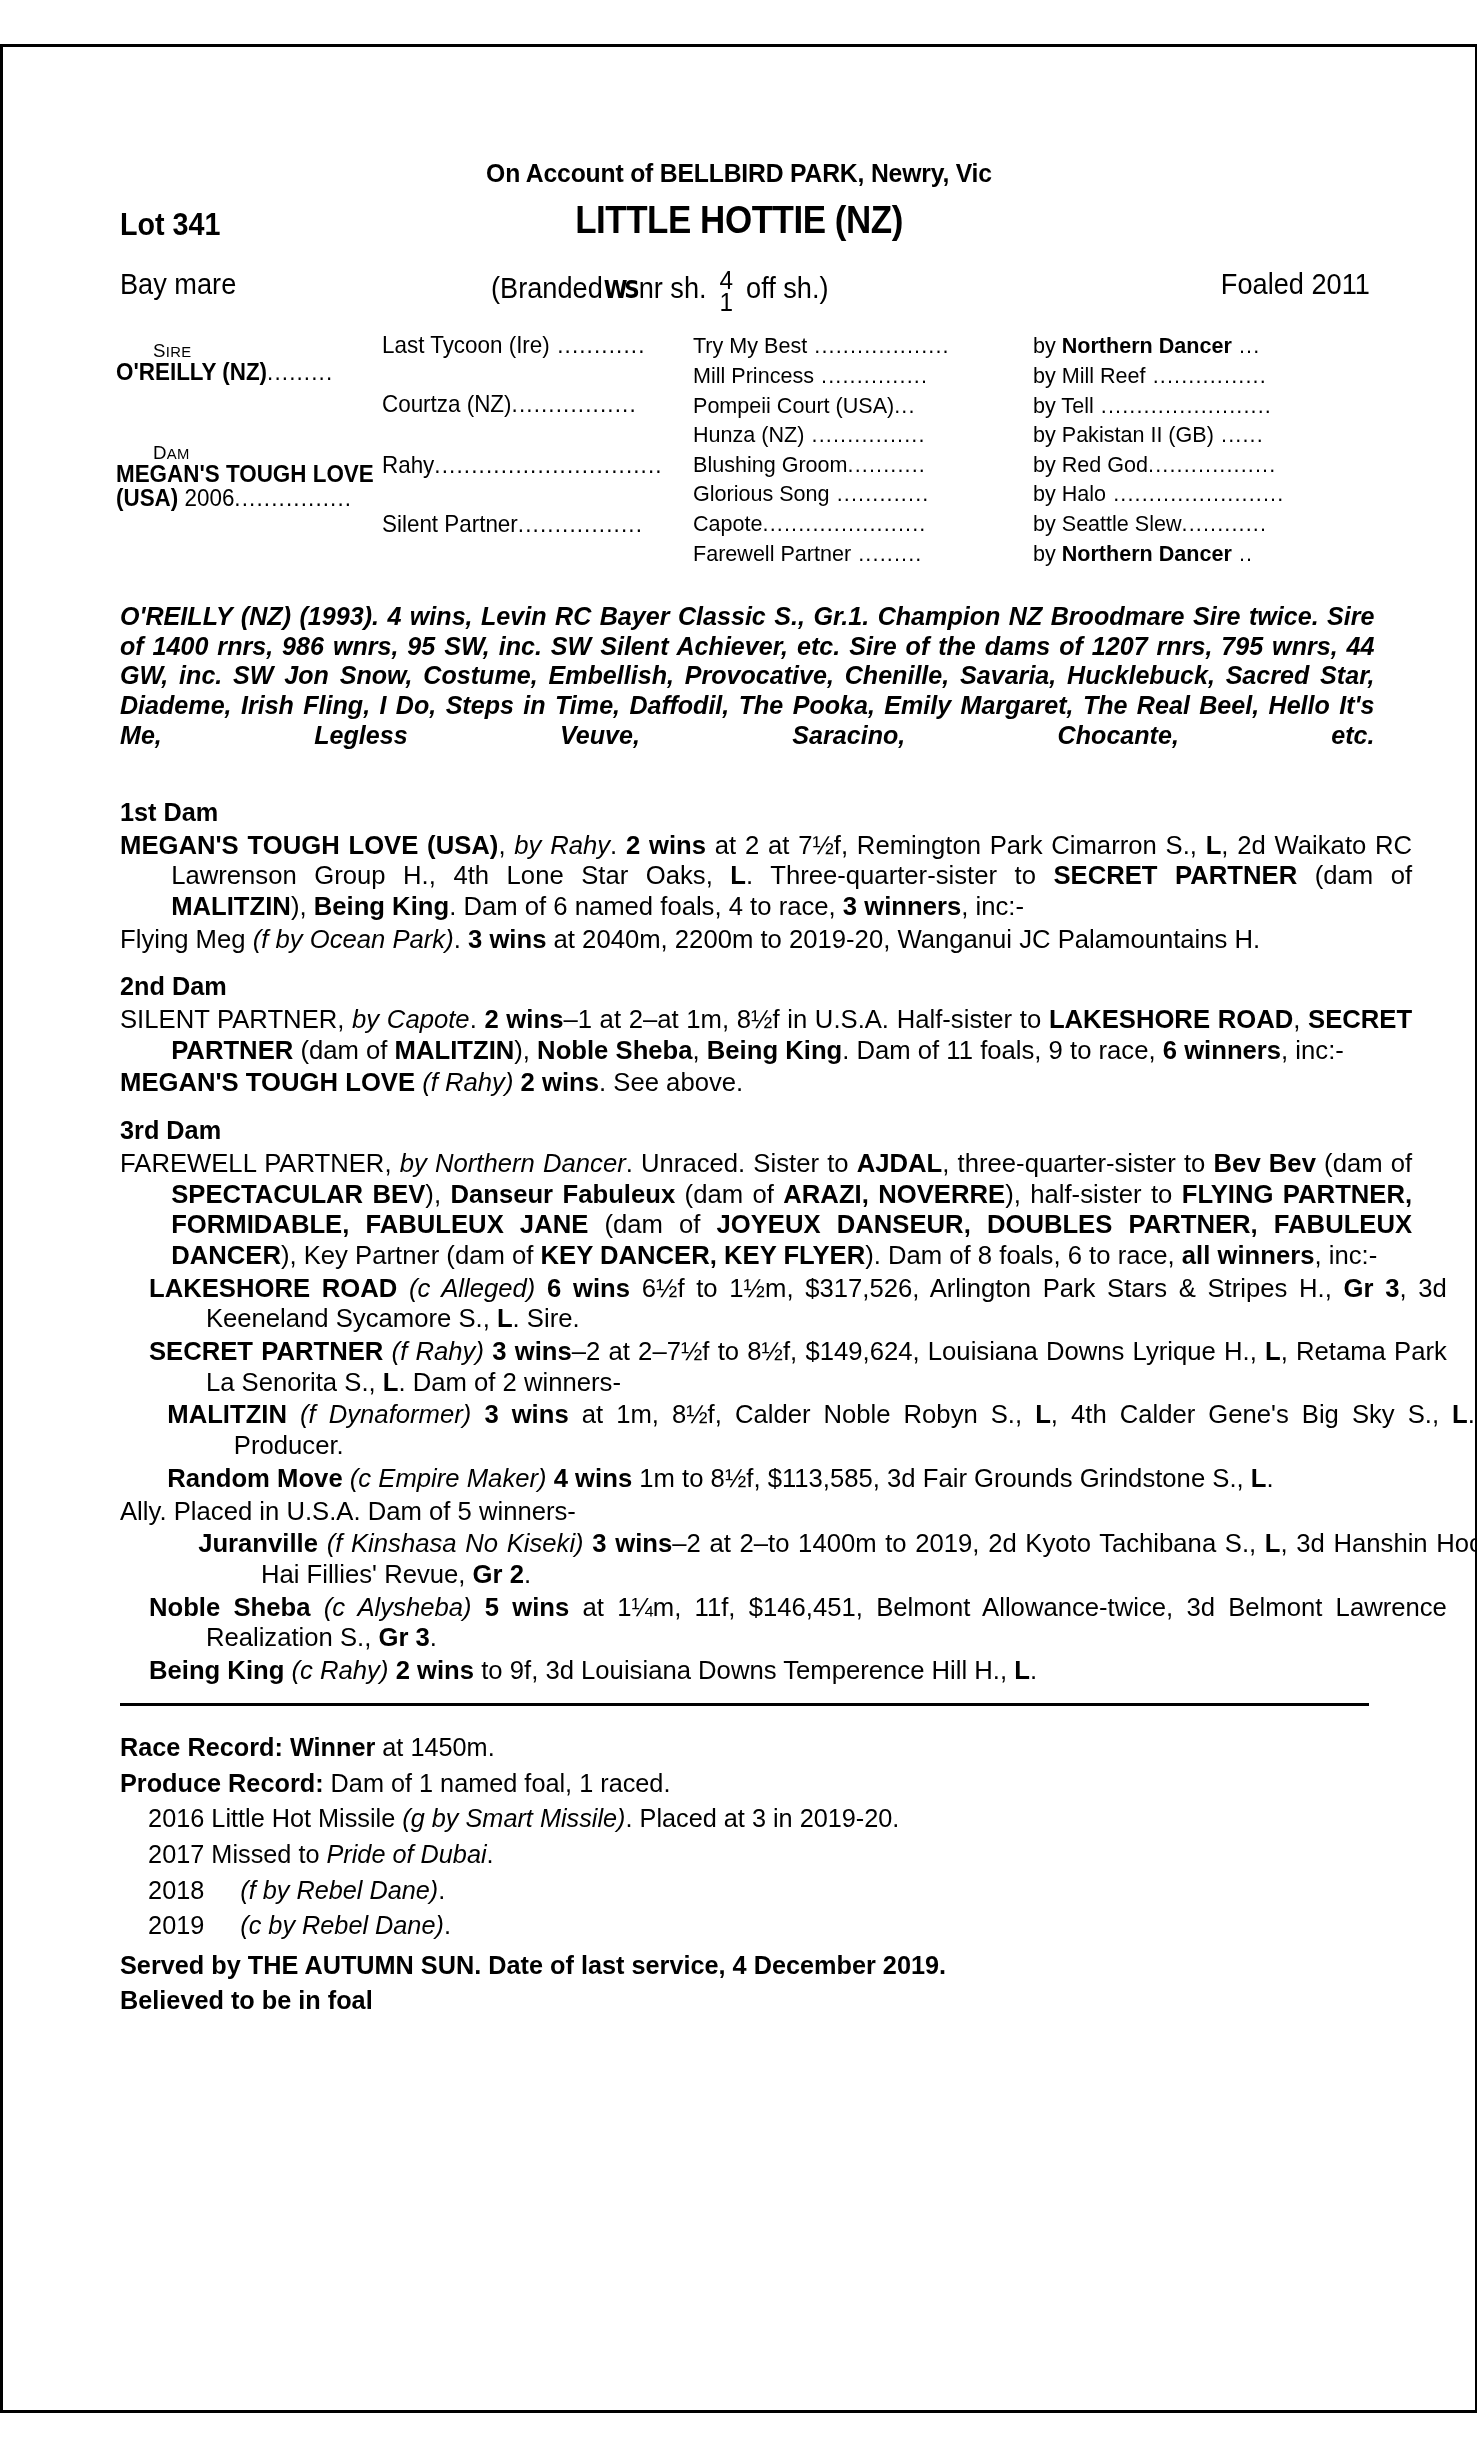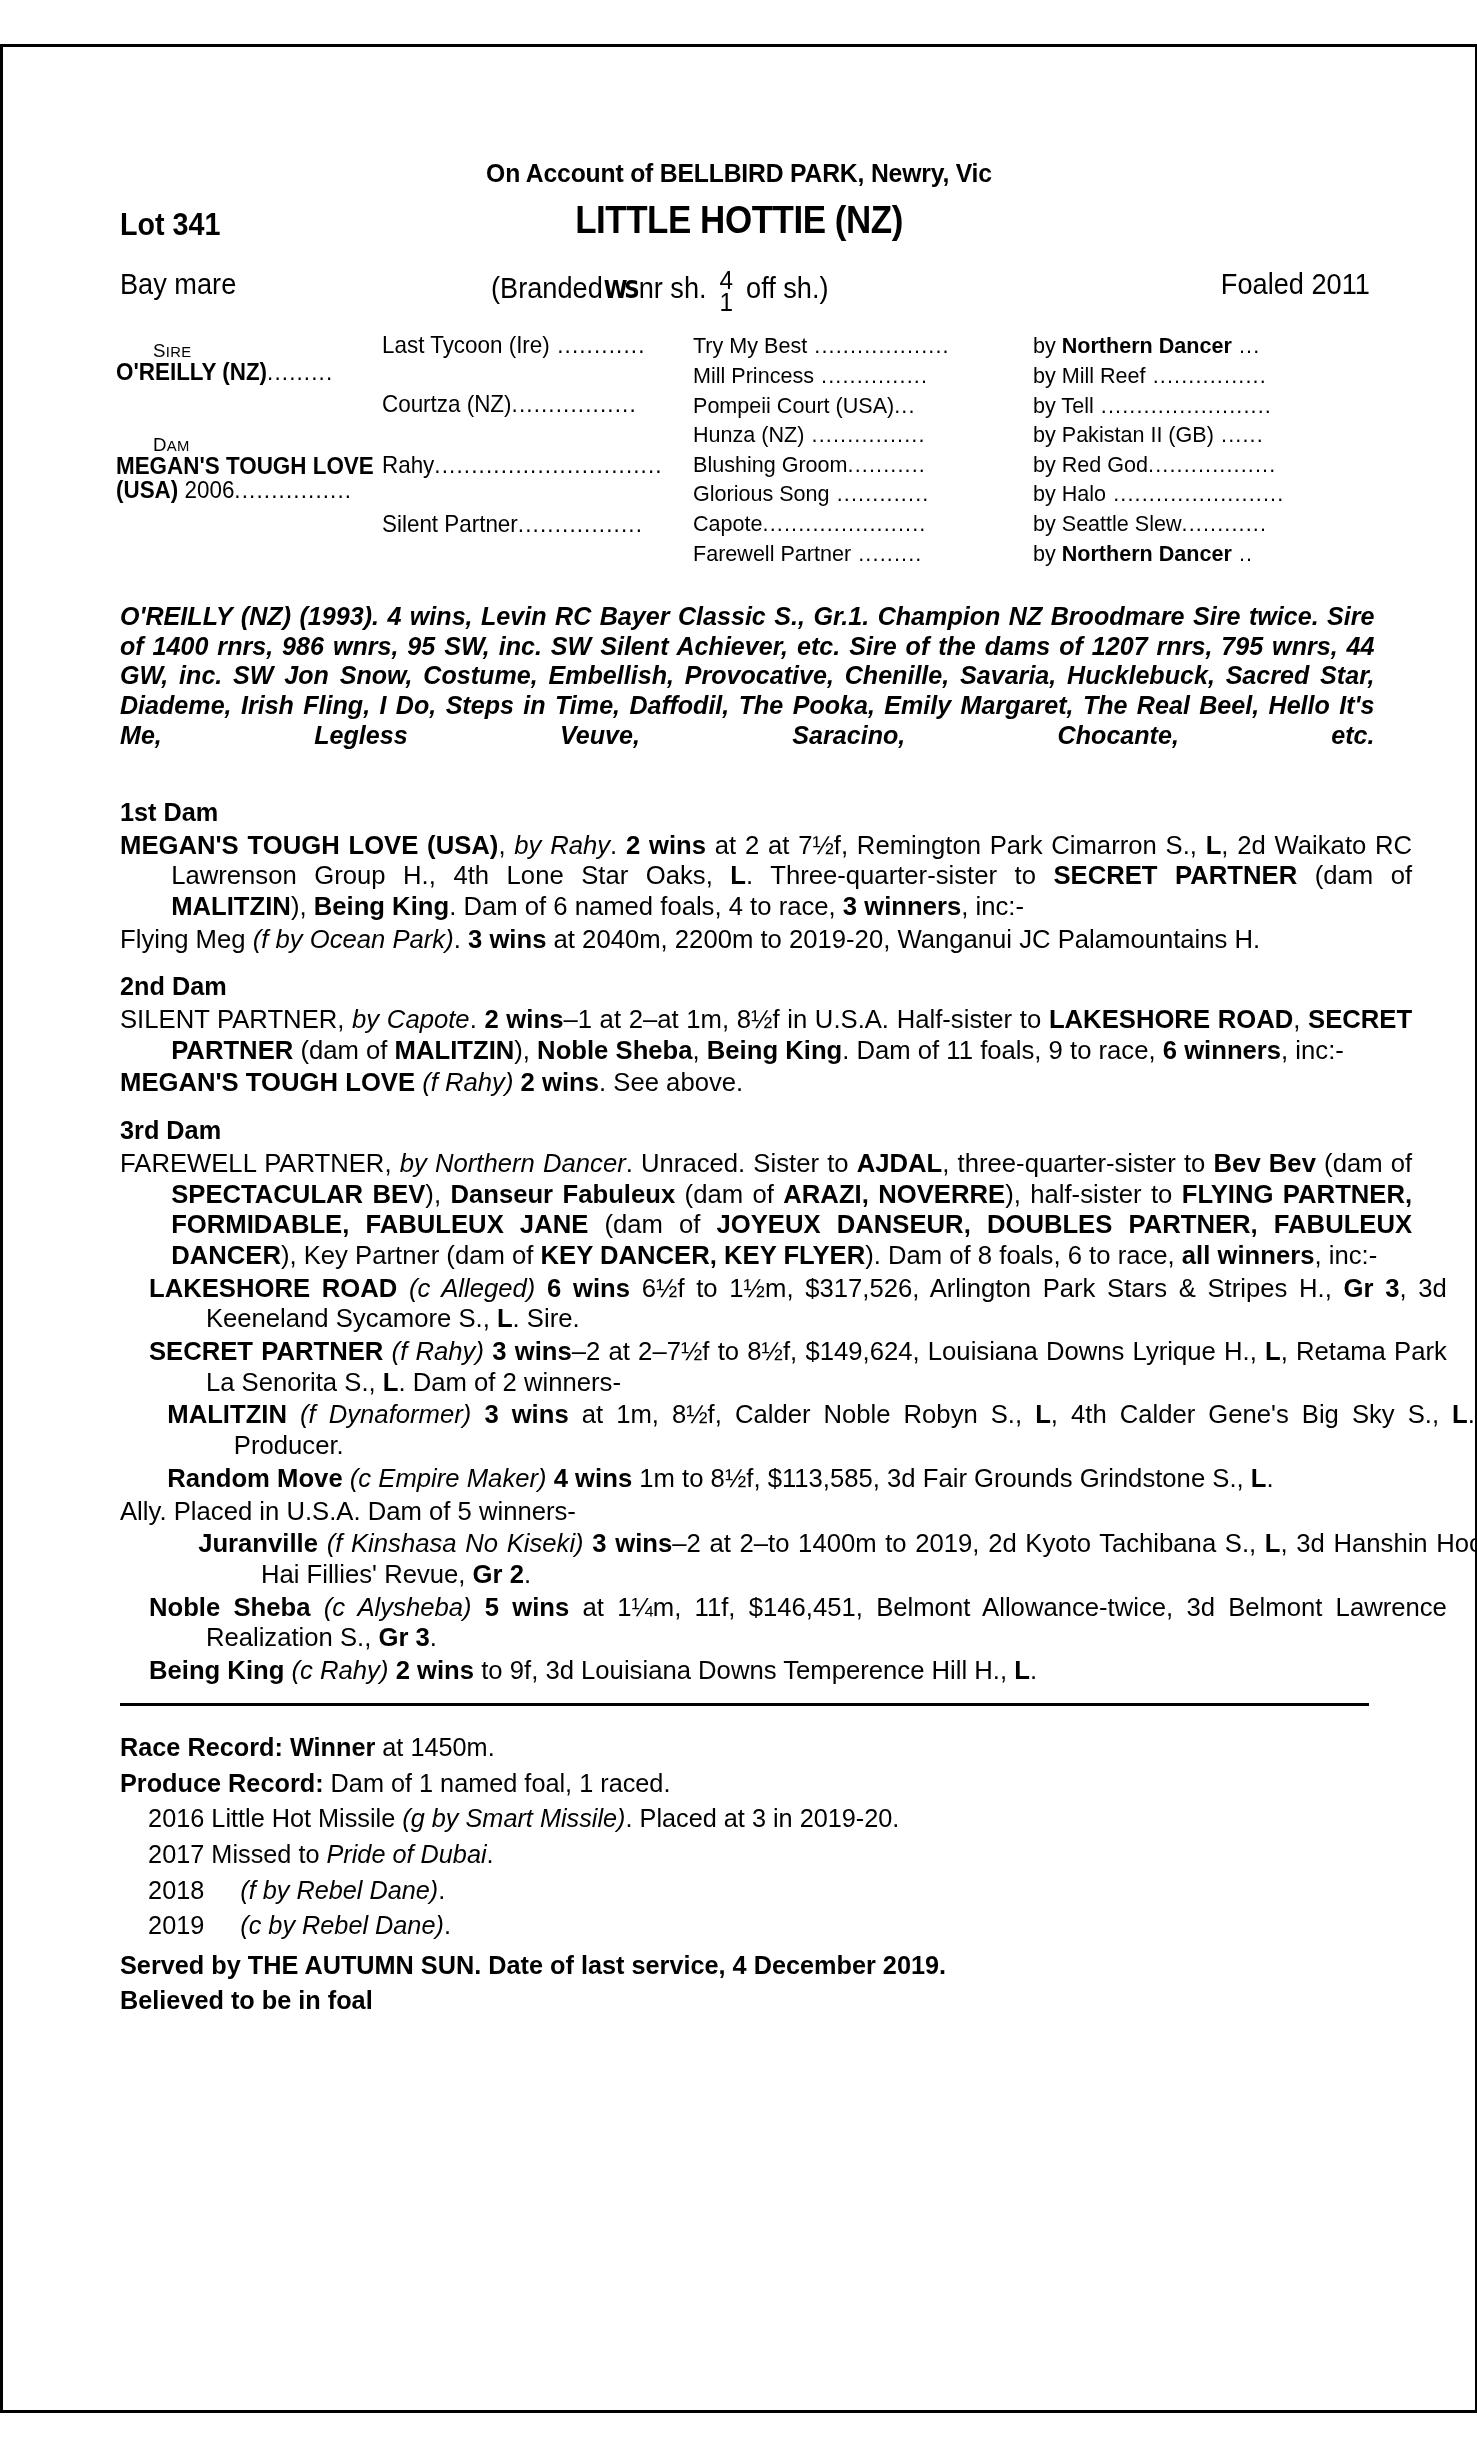--- a/index.html
+++ b/index.html
@@ -144,21 +144,21 @@
   .ped-lbl .sc { font-size: 14.8px; }
   .ped-name-b {
     font-weight: bold;
     font-size: 23.6px;
     transform: scaleX(0.95);
     transform-origin: left center;
     display: block;
     white-space: nowrap;
   }
   .sire-blk { position: absolute; left: 0; top: 7.9px; }
-  .dam-blk  { position: absolute; left: 0; top: 102px; }
+  .dam-blk  { position: absolute; left: 0; top: 110px; }
   .dots { letter-spacing: 1.2px; font-weight: normal; }
 
   .ped-col2 {
     position: absolute;
     left: 382px;
     top: 0;
     width: 276px;
   }
   .gp { position: absolute; white-space: nowrap; transform: scaleX(0.95); transform-origin: left center; }
   .gp1 { top: 0px; }

